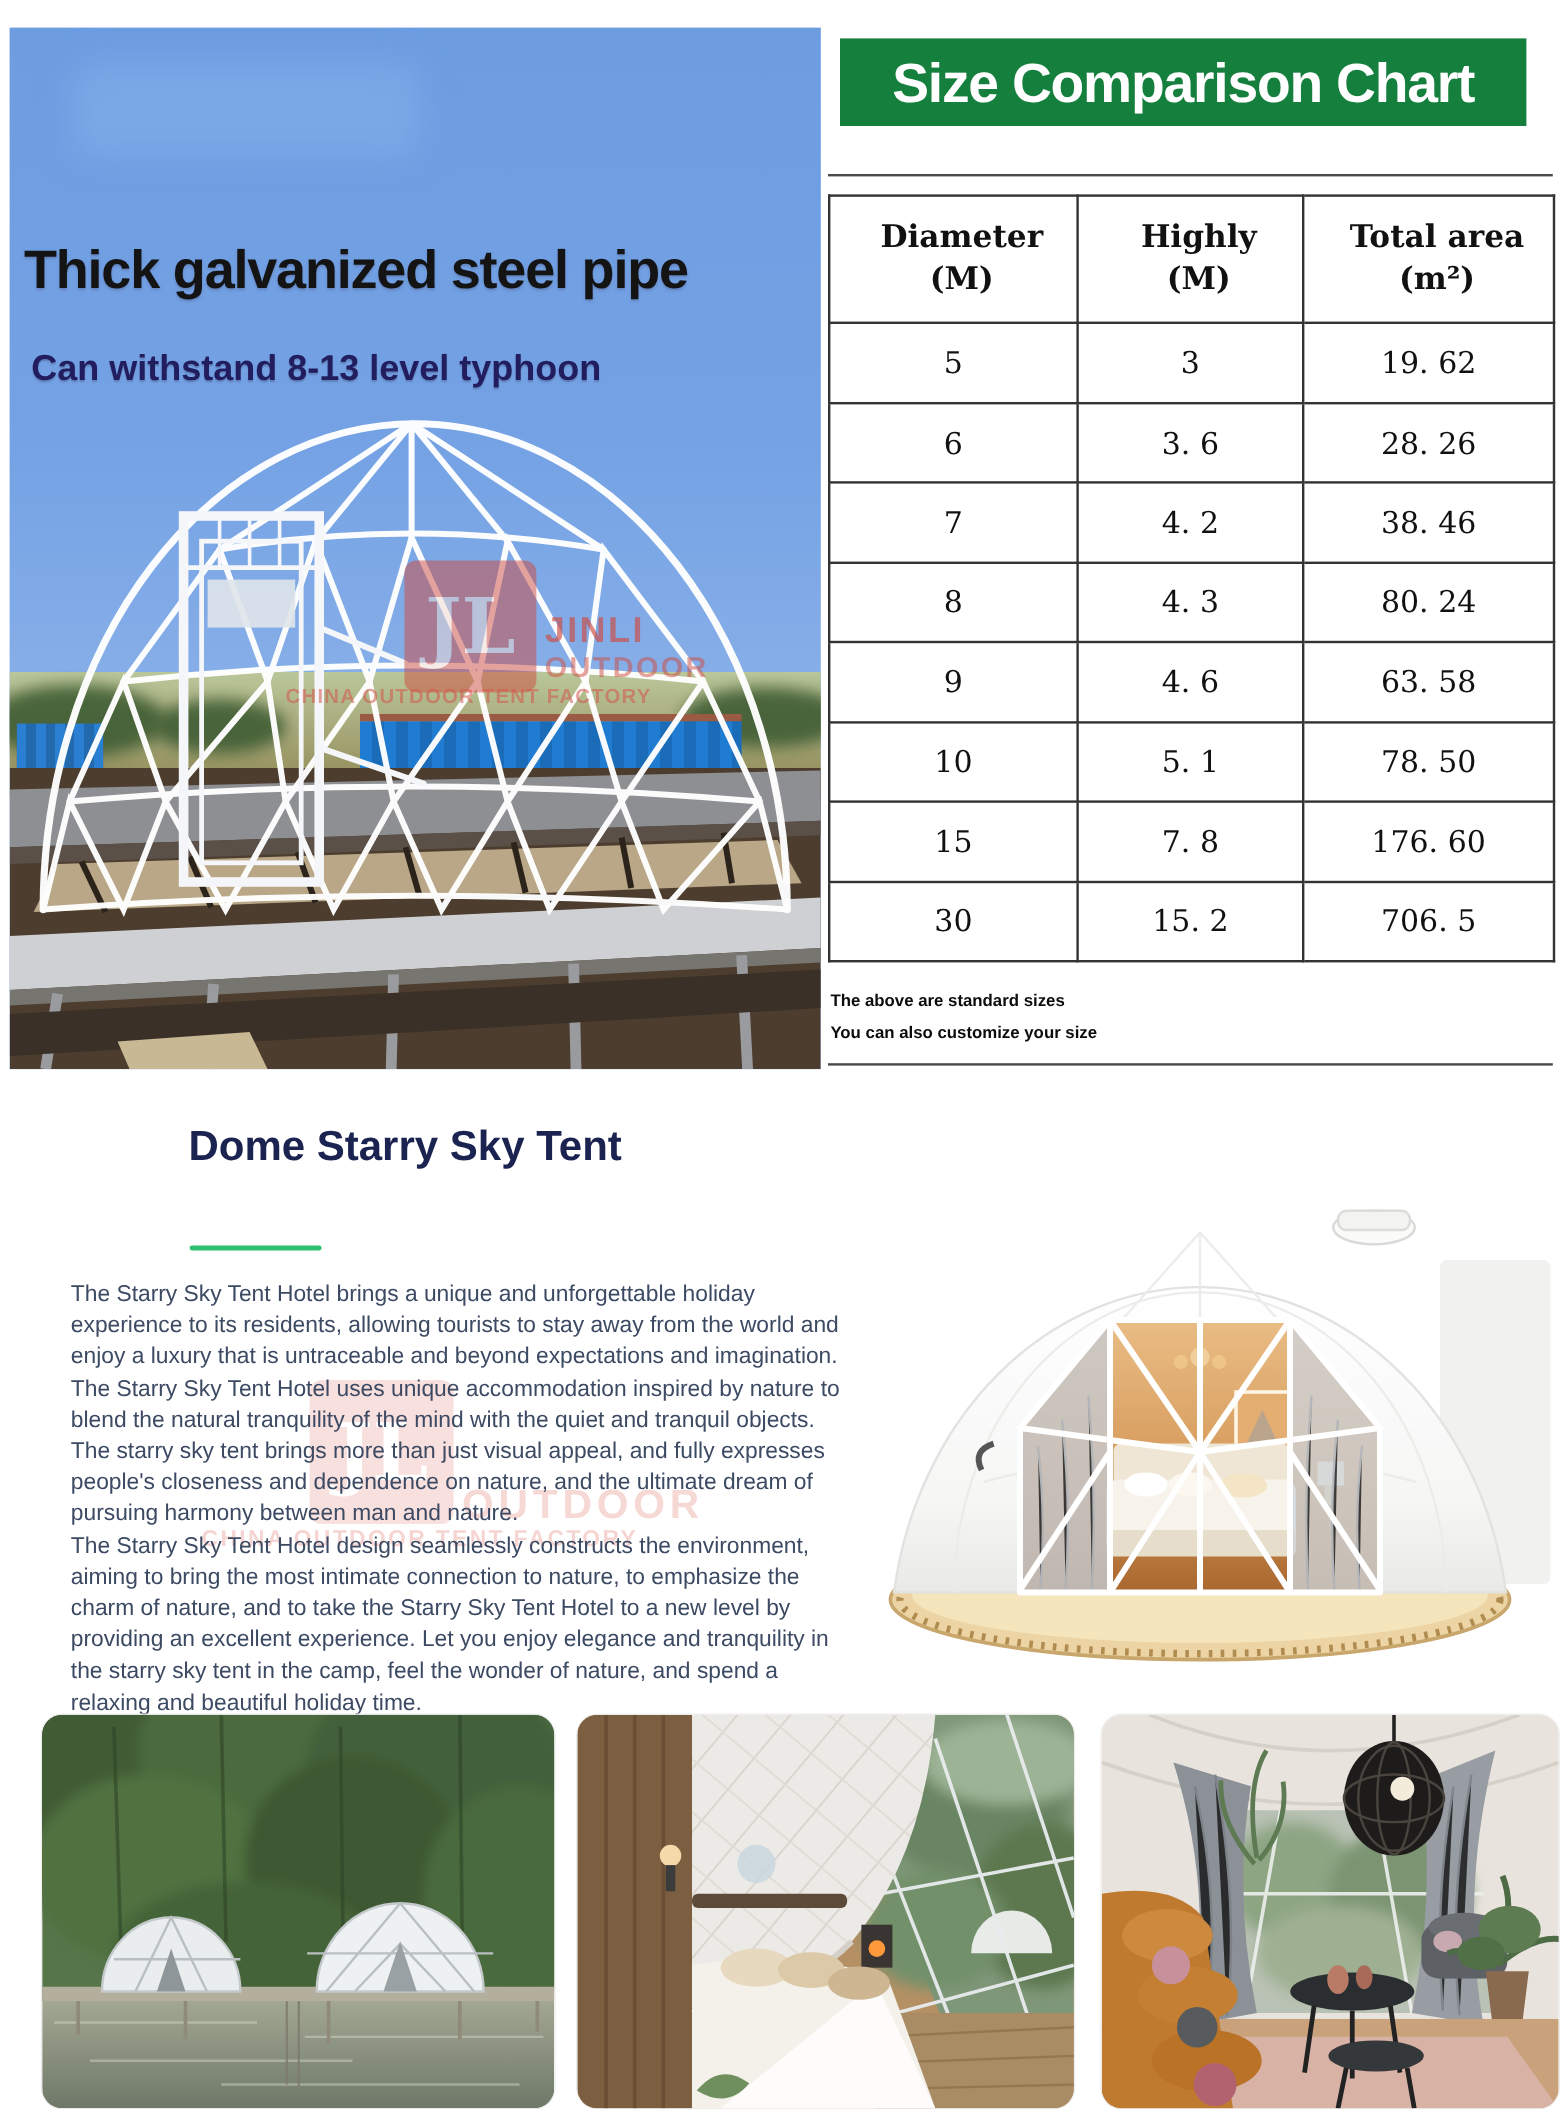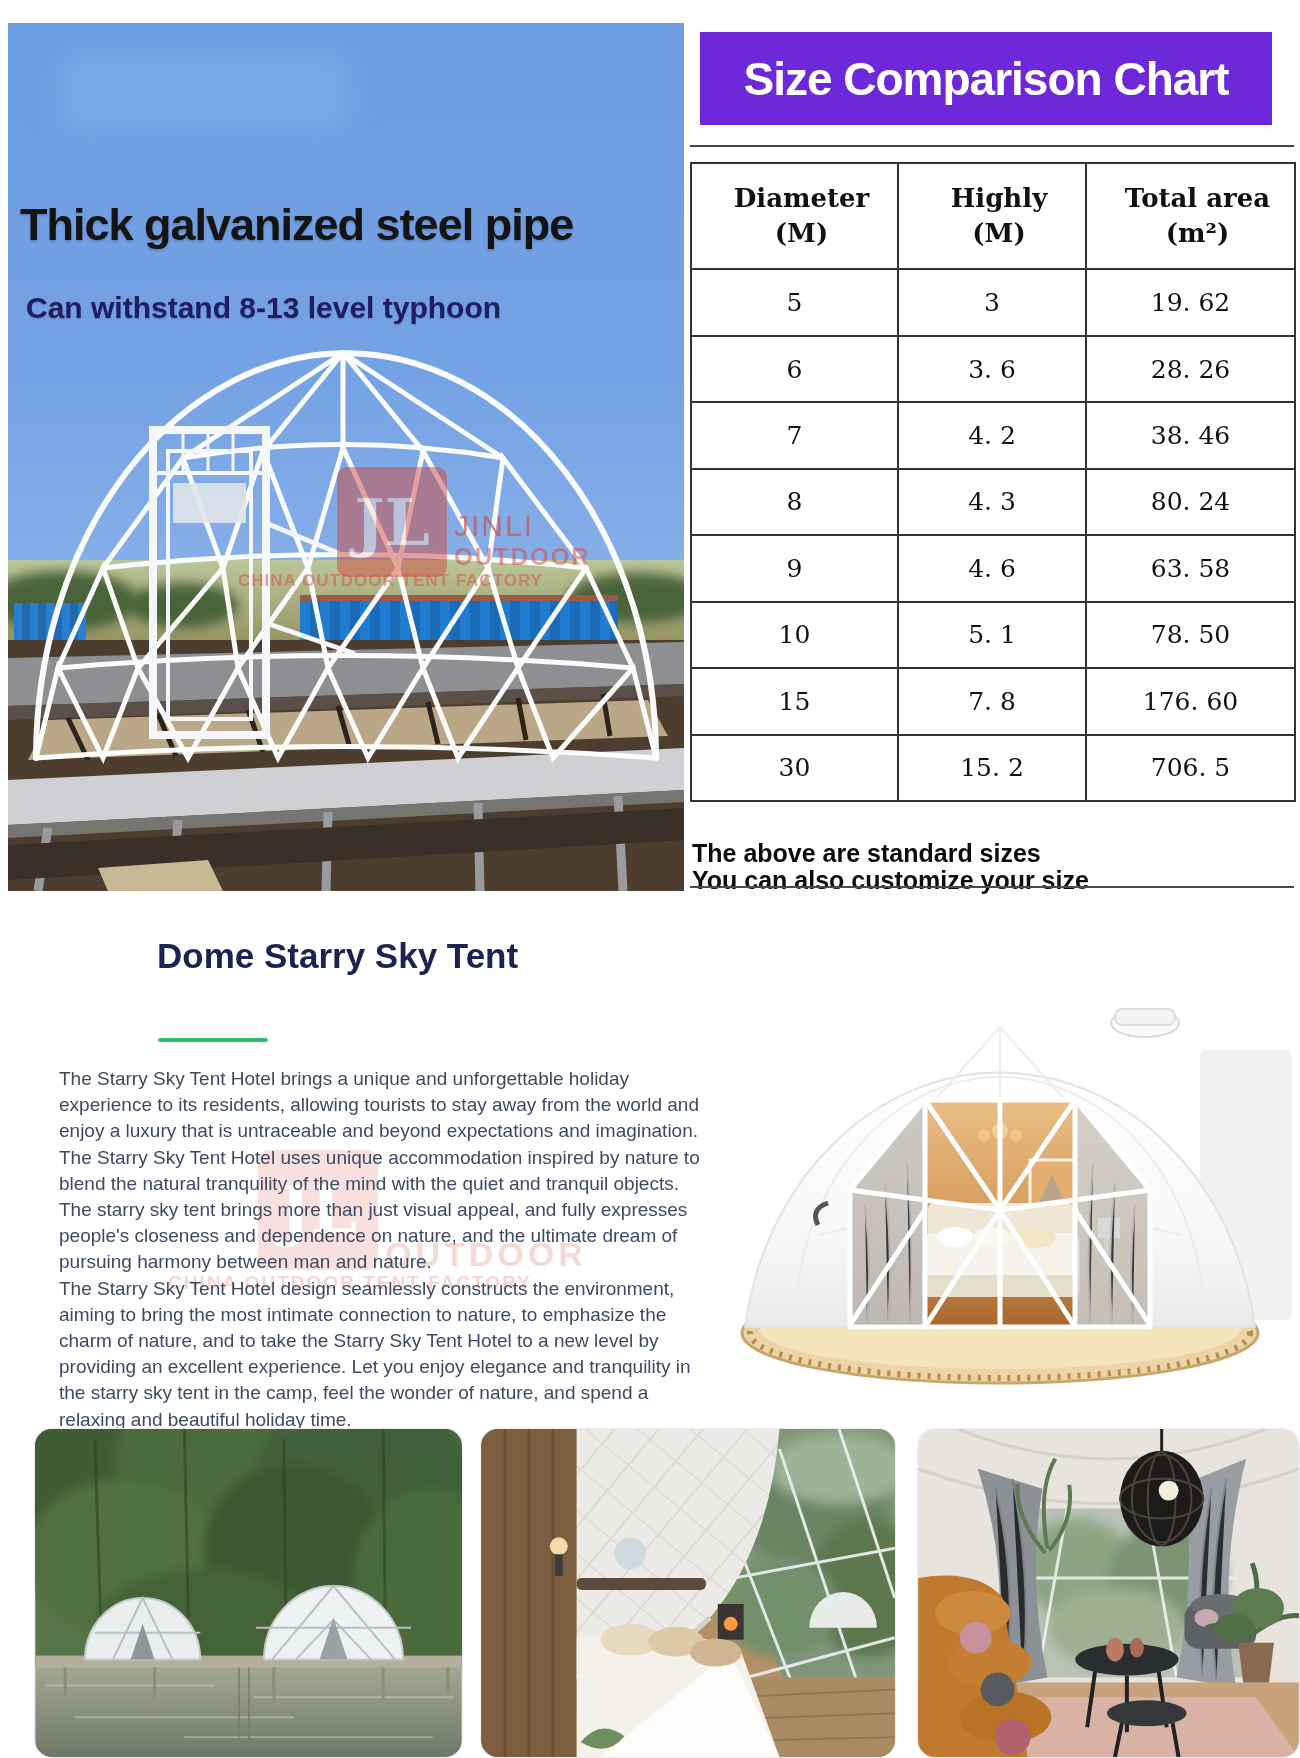--- a/index.html
+++ b/index.html
@@ -22,38 +22,38 @@
   .blue-building { position:absolute; left:292px; top:572px; width:318px; height:108px;
                    background:repeating-linear-gradient(90deg,#1f7cd0 0 10px,#1a6cb8 10px 20px);
                    border-top:6px solid #9b5a43; }
   .blue-building-small { position:absolute; left:6px; top:580px; width:72px; height:68px;
                    background:repeating-linear-gradient(90deg,#2a7fd2 0 8px,#2269ad 8px 16px); }
   .deck { position:absolute; left:0; top:617px; width:676px; height:251px; }
   .hero-svg { position:absolute; left:0; top:300px; width:676px; height:480px; }
   .wm1 { position:absolute; left:329px; top:444px; width:110px; height:110px; background:#cf4b41; opacity:.5;
          border-radius:10px; display:flex; align-items:center; justify-content:center; }
   .wm1 span { color:#f3d9cf; font-size:64px; font-weight:800; font-family:"DejaVu Serif",serif; }
-  .wm1-brand { position:absolute; left:446px; top:486px; font-size:30px; font-weight:400; color:#cf4b41; opacity:.65; letter-spacing:2px; }
+  .wm1-brand { position:absolute; left:446px; top:486px; font-size:30px; font-weight:700; color:#cf4b41; opacity:.65; letter-spacing:2px; }
   .wm1-brand2 { position:absolute; left:446px; top:520px; font-size:24px; font-weight:800; color:#cf4b41; opacity:.5; letter-spacing:2px; }
   .wm1-line { position:absolute; left:230px; top:548px; width:320px; font-size:17px; font-weight:700; color:#d4574c; opacity:.55; letter-spacing:1px; }
 
   
-  .titlebar { position:absolute; left:700px; top:32px; width:572px; height:93px; background:#6d28d9;
+  .titlebar { position:absolute; left:700px; top:32px; width:572px; height:73px; background:#15803d;
               display:flex; align-items:center; justify-content:center; }
   .titlebar span { color:#ffffff; font-size:46px; font-weight:800; letter-spacing:-1px; }
   .rule { position:absolute; height:0; border-top:2px solid #4a4a4a; }
   .rule1 { left:690px; top:145px; width:604px; }
   .rule2 { left:690px; top:886px; width:604px; }
   table.size { position:absolute; left:690px; top:162px; width:604px; height:640px;
                border-collapse:collapse; table-layout:fixed; font-family:"DejaVu Serif",serif; }
   table.size th, table.size td { border:2px solid #333333; text-align:center; vertical-align:middle; color:#111; }
   table.size th { height:96px; font-size:26px; font-weight:700; line-height:1.35;padding-left:14px; }
   table.size td { height:60px; font-size:25px; font-weight:400; }
   col.c1 { width:207px; } col.c2 { width:188px; } col.c3 { width:209px; }
-  .note { position:absolute; left:692px; top:840px; font-size:25px; font-weight:800; color:#0c0c0c; line-height:27px; }
+  .note { position:absolute; left:692px; top:820px; font-size:14px; font-weight:800; color:#0c0c0c; line-height:27px; }
 
   
   .heading { position:absolute; left:157px; top:936px; font-size:35px; font-weight:800; color:#1b2350; letter-spacing:0; }
   .underline { position:absolute; left:158px; top:1038px; width:110px; height:4px; background:#2fbf71; border-radius:2px; }
   .para { position:absolute; left:59px; top:1066px; width:642px; font-size:19px; line-height:26.2px; color:#3d4a63; }
   .wm2 { position:absolute; left:258px; top:1150px; width:120px; height:120px; background:#e0756b; opacity:.22;
          border-radius:10px; display:flex; align-items:center; justify-content:center; }
   .wm2 span { color:#ffffff; font-size:66px; font-weight:800; font-family:"DejaVu Serif",serif; }
   .wm2-outdoor { position:absolute; left:385px; top:1235px; font-size:34px; font-weight:800; color:#e0756b; opacity:.28; letter-spacing:4px; }
   .wm2-line { position:absolute; left:168px; top:1272px; width:420px; font-size:19px; font-weight:700; color:#e0756b; opacity:.3; letter-spacing:2px; }

